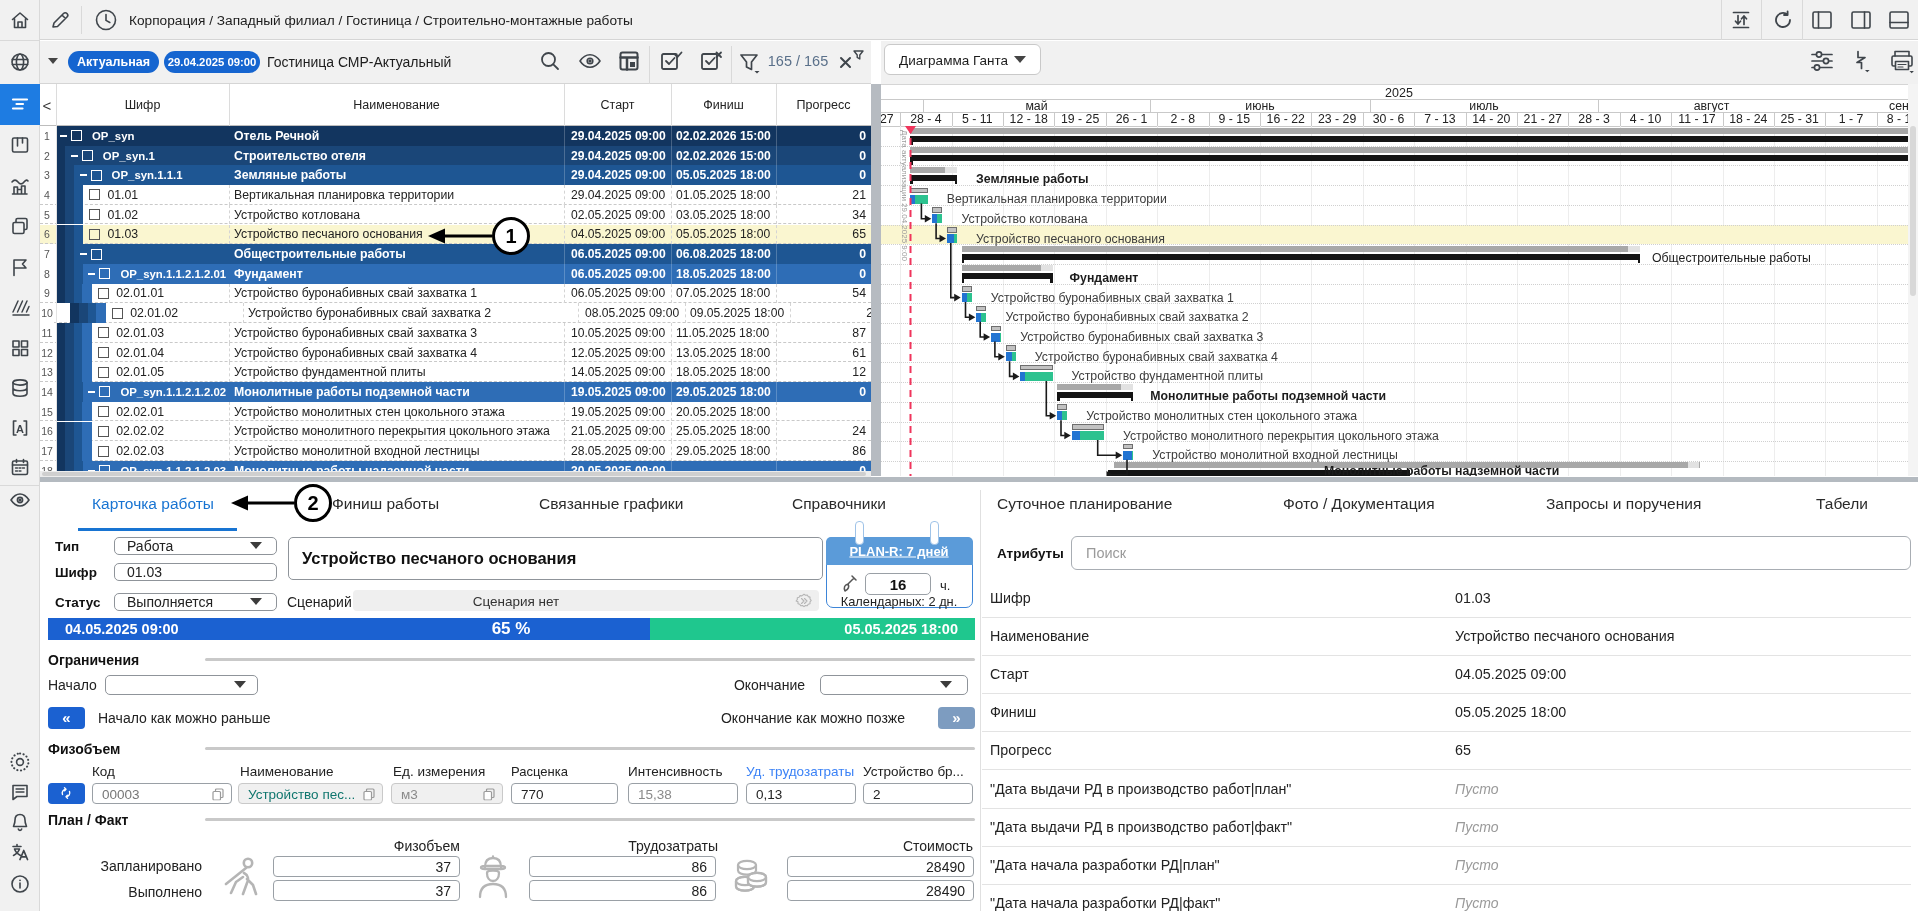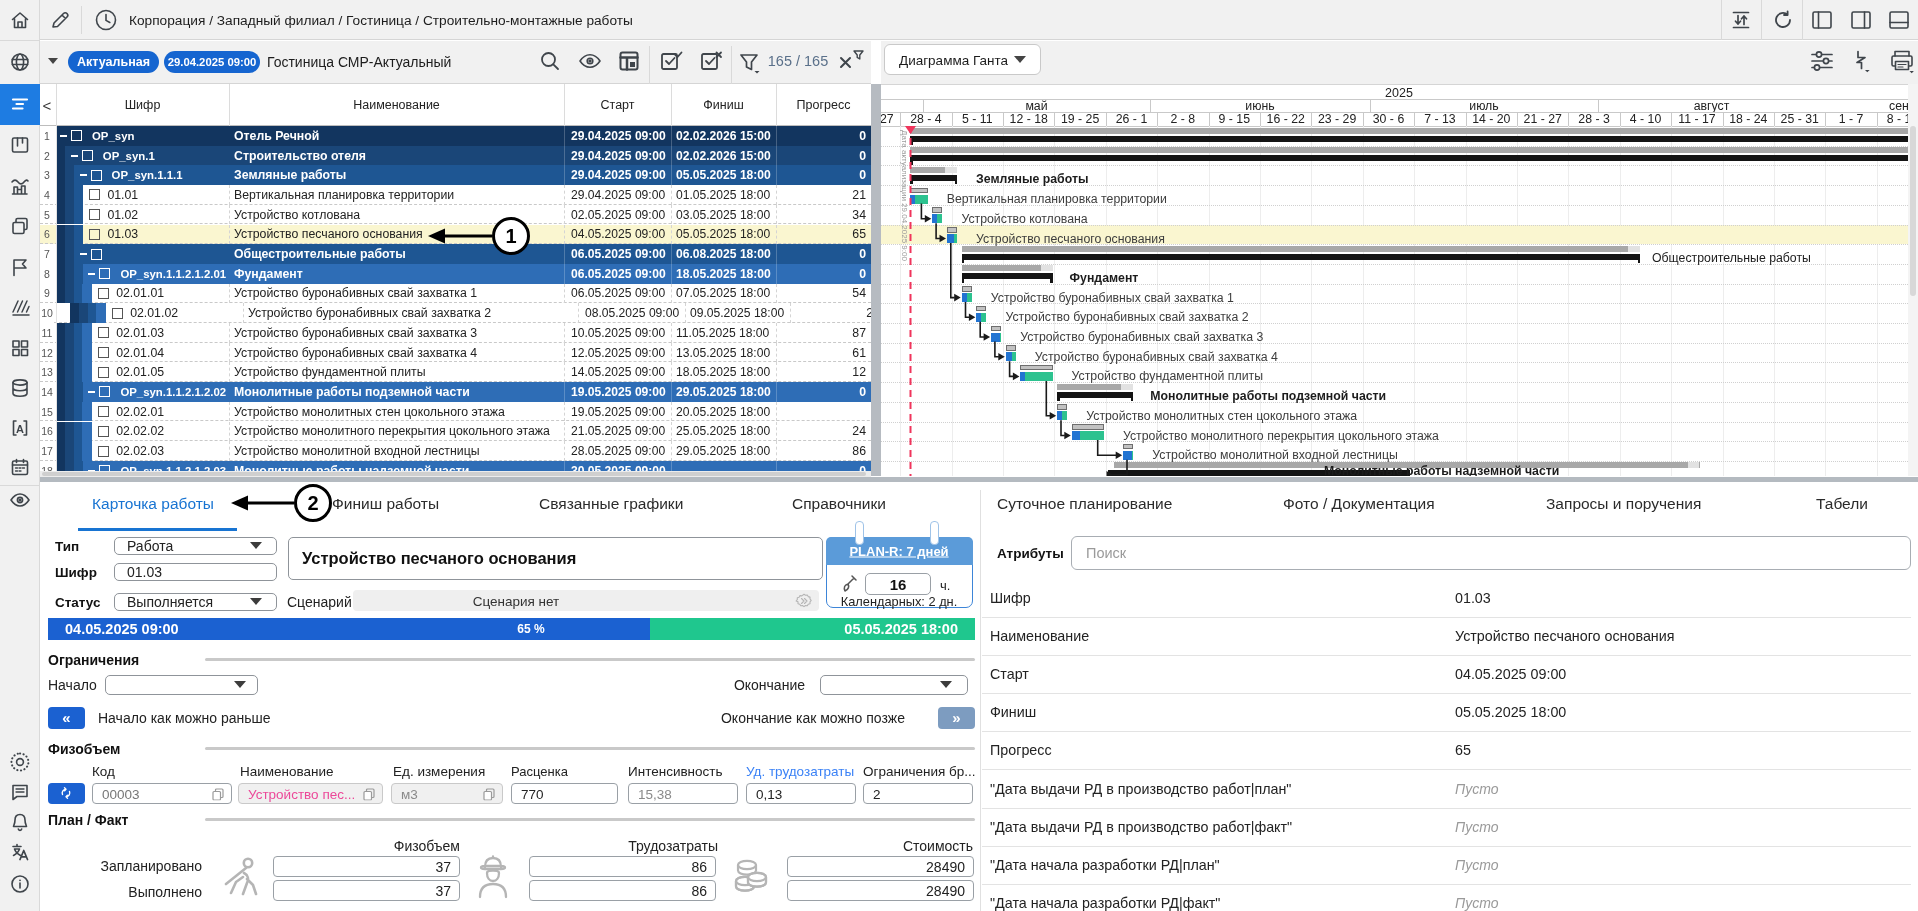--- a/index.html
+++ b/index.html
@@ -803,21 +803,21 @@
       <path d="M13 2 L17 6 M15 4 L9 10 M9 10 C10.5 12.5,9.5 15.5,6 17 C4.5 13.5,5.5 11,9 10 Z"></path>
     </svg>
   </div>
 <div style="position:absolute;left:865px;top:573px;width:66px;height:22px;border:1.2px solid #9aa0a6;border-radius:5px"></div>
 <div style="position:absolute;left:898px;top:584px;transform:translate(-50%,-50%);font-size:15px;color:#111;font-weight:700;white-space:nowrap;">16</div>
 <div style="position:absolute;left:940px;top:585px;transform:translateY(-50%);font-size:13px;color:#222;font-weight:400;white-space:nowrap;">ч.</div>
 <div style="position:absolute;left:899px;top:601px;transform:translate(-50%,-50%);font-size:12.8px;color:#222;font-weight:400;white-space:nowrap;">Календарных: 2 дн.</div>
 <div style="position:absolute;left:48px;top:618px;width:927px;height:22px;background:#1fc78e"></div>
 <div style="position:absolute;left:48px;top:618px;width:602px;height:22px;background:#1b61d1"></div>
 <div style="position:absolute;left:65px;top:629px;transform:translateY(-50%);font-size:14.5px;color:#fff;font-weight:700;white-space:nowrap;">04.05.2025 09:00</div>
-<div style="position:absolute;left:511px;top:629px;transform:translate(-50%,-50%);font-size:12px;color:#fff;font-weight:700;white-space:nowrap;margin-left:20px;">65 %</div>
+<div style="position:absolute;left:511px;top:629px;transform:translate(-50%,-50%);font-size:17px;color:#fff;font-weight:700;white-space:nowrap;">65 %</div>
 <div style="position:absolute;right:960px;top:629px;transform:translateY(-50%);font-size:14.5px;color:#fff;font-weight:700;white-space:nowrap;">05.05.2025 18:00</div>
 <div style="position:absolute;left:48px;top:660px;transform:translateY(-50%);font-size:14px;color:#111;font-weight:700;white-space:nowrap;">Ограничения</div>
 <div style="position:absolute;left:205px;top:658px;width:770px;height:2.5px;background:#c9c9c9;border-radius:2px"></div>
 <div style="position:absolute;left:48px;top:685px;transform:translateY(-50%);font-size:14px;color:#222;font-weight:400;white-space:nowrap;">Начало</div>
 <div style="position:absolute;left:105px;top:675px;width:153px;height:20px;border:1.5px solid #8f949a;border-radius:5px;background:#fff;"></div>
 <div style="position:absolute;left:234px;top:681px;width:0;height:0;border-left:6px solid transparent;border-right:6px solid transparent;border-top:7px solid #3c3c3c"></div>
 <div style="position:absolute;right:1113px;top:685px;transform:translateY(-50%);font-size:14px;color:#222;font-weight:400;white-space:nowrap;">Окончание</div>
 <div style="position:absolute;left:820px;top:675px;width:148px;height:20px;border:1.5px solid #8f949a;border-radius:5px;background:#fff;"></div>
 <div style="position:absolute;left:940px;top:681px;width:0;height:0;border-left:6px solid transparent;border-right:6px solid transparent;border-top:7px solid #3c3c3c"></div>
 <div style="position:absolute;left:48px;top:707px;width:37px;height:22px;background:#1b61d1;border-radius:4px;color:#fff;text-align:center;line-height:21px;font-size:15px;font-weight:bold">«</div>
@@ -825,37 +825,37 @@
 <div style="position:absolute;right:1013px;top:718px;transform:translateY(-50%);font-size:14px;color:#222;font-weight:400;white-space:nowrap;">Окончание как можно позже</div>
 <div style="position:absolute;left:938px;top:707px;width:37px;height:22px;background:#7d9cc0;border-radius:4px;color:#fff;text-align:center;line-height:21px;font-size:15px;font-weight:bold">»</div>
 <div style="position:absolute;left:48px;top:749px;transform:translateY(-50%);font-size:14px;color:#111;font-weight:700;white-space:nowrap;">Физобъем</div>
 <div style="position:absolute;left:205px;top:747px;width:770px;height:2.5px;background:#c9c9c9;border-radius:2px"></div>
 <div style="position:absolute;left:92px;top:771px;transform:translateY(-50%);font-size:13.5px;color:#222;font-weight:400;white-space:nowrap;">Код</div>
 <div style="position:absolute;left:240px;top:771px;transform:translateY(-50%);font-size:13.5px;color:#222;font-weight:400;white-space:nowrap;">Наименование</div>
 <div style="position:absolute;left:393px;top:771px;transform:translateY(-50%);font-size:13.5px;color:#222;font-weight:400;white-space:nowrap;">Ед. измерения</div>
 <div style="position:absolute;left:511px;top:771px;transform:translateY(-50%);font-size:13px;color:#222;font-weight:400;white-space:nowrap;">Расценка</div>
 <div style="position:absolute;left:628px;top:771px;transform:translateY(-50%);font-size:13.5px;color:#222;font-weight:400;white-space:nowrap;">Интенсивность</div>
 <div style="position:absolute;left:746px;top:771px;transform:translateY(-50%);font-size:13.5px;color:#3b82f6;font-weight:400;white-space:nowrap;">Уд. трудозатраты</div>
-<div style="position:absolute;left:863px;top:771px;transform:translateY(-50%);font-size:13.5px;color:#222;font-weight:400;white-space:nowrap;">Ограничения бр...</div>
+<div style="position:absolute;left:863px;top:771px;transform:translateY(-50%);font-size:13.5px;color:#222;font-weight:400;white-space:nowrap;">Устройство бр...</div>
 <div style="position:absolute;left:48px;top:783px;width:37px;height:21px;background:#1b61d1;border-radius:4px"></div>
 <div class="ico" style="left:66px;top:793px">
     <svg width="16" height="16" viewBox="0 0 16 16" fill="none" stroke="#fff" stroke-width="1.4" stroke-linecap="round" stroke-linejoin="round">
       <path d="M4.5 9.5 C3.5 7,5 4.5,8 4.2 M8 4.2 L6.5 2.8 M8 4.2 L6.6 5.7 M11.5 6.5 C12.5 9,11 11.5,8 11.8 M8 11.8 L9.5 13.2 M8 11.8 L9.4 10.3"></path>
     </svg>
   </div>
 <div style="position:absolute;left:92px;top:783px;width:140px;height:21px;background:#fff;border:1.2px solid #9aa0a6;border-radius:4px"></div>
 <div style="position:absolute;left:102px;top:793.5px;transform:translateY(-50%);font-size:13.5px;color:#777;font-weight:400;white-space:nowrap;">00003</div>
 <div class="ico" style="left:218px;top:793.5px">
     <svg width="13" height="13" viewBox="0 0 13 13" fill="none" stroke="#9a9a9a" stroke-width="1.2" stroke-linecap="round" stroke-linejoin="round">
       <rect x="4" y="1.5" width="7.5" height="8.5" rx="1"></rect>
       <rect x="1.5" y="4" width="7.5" height="8.5" rx="1" fill="#fff"></rect>
     </svg>
   </div>
 <div style="position:absolute;left:238px;top:783px;width:145px;height:21px;background:#f0f0f0;border:1.2px solid #c9c9c9;border-radius:4px"></div>
-<div style="position:absolute;left:248px;top:793.5px;transform:translateY(-50%);font-size:13.5px;color:#ec4899;font-weight:400;white-space:nowrap;">Устройство пес...</div>
+<div style="position:absolute;left:248px;top:793.5px;transform:translateY(-50%);font-size:13.5px;color:#0f766e;font-weight:400;white-space:nowrap;">Устройство пес...</div>
 <div class="ico" style="left:369px;top:793.5px">
     <svg width="13" height="13" viewBox="0 0 13 13" fill="none" stroke="#9a9a9a" stroke-width="1.2" stroke-linecap="round" stroke-linejoin="round">
       <rect x="4" y="1.5" width="7.5" height="8.5" rx="1"></rect>
       <rect x="1.5" y="4" width="7.5" height="8.5" rx="1" fill="#fff"></rect>
     </svg>
   </div>
 <div style="position:absolute;left:391px;top:783px;width:112px;height:21px;background:#f0f0f0;border:1.2px solid #c9c9c9;border-radius:4px"></div>
 <div style="position:absolute;left:401px;top:793.5px;transform:translateY(-50%);font-size:13.5px;color:#8a8a8a;font-weight:400;white-space:nowrap;">м3</div>
 <div class="ico" style="left:489px;top:793.5px">
     <svg width="13" height="13" viewBox="0 0 13 13" fill="none" stroke="#9a9a9a" stroke-width="1.2" stroke-linecap="round" stroke-linejoin="round">

